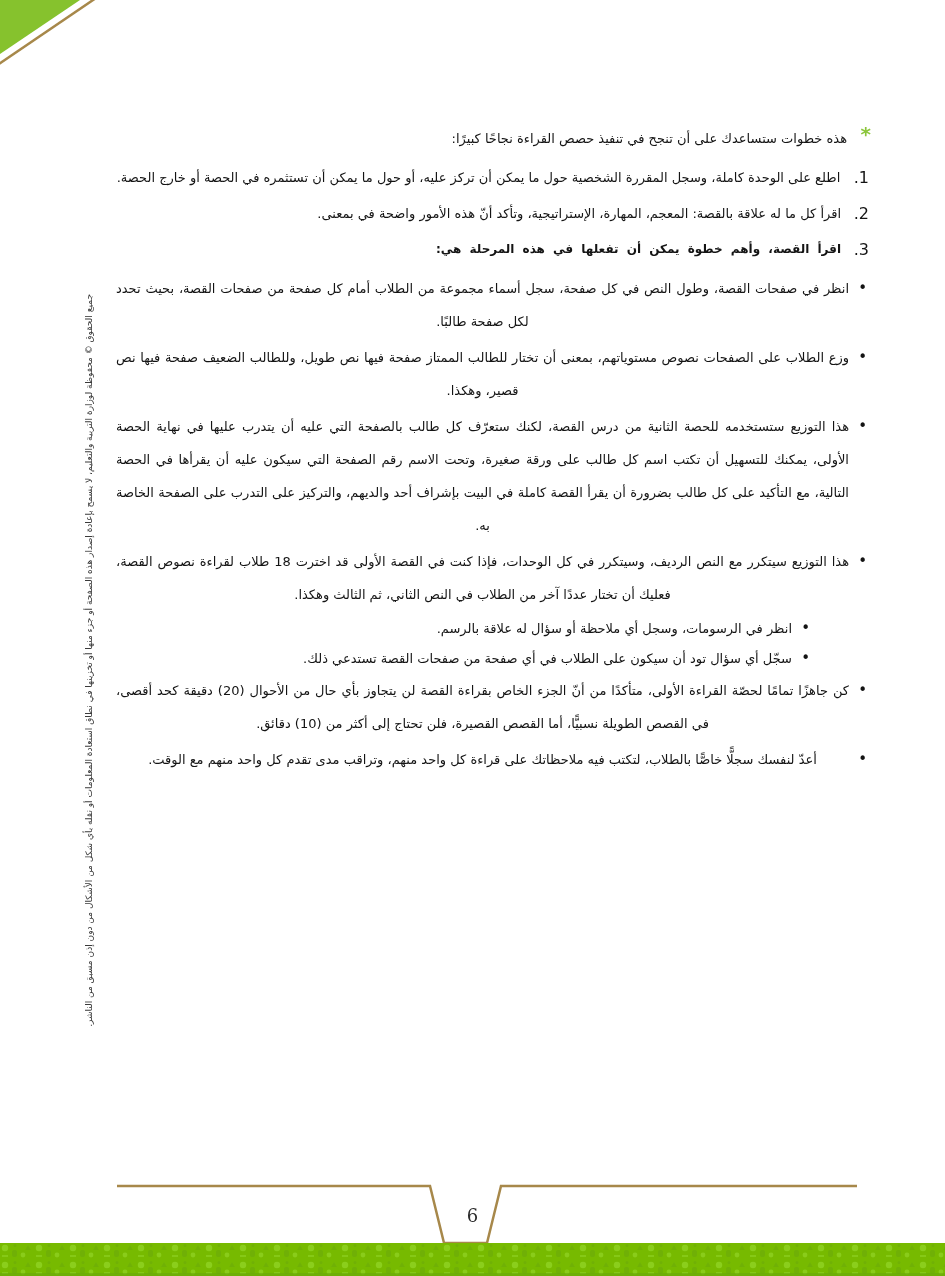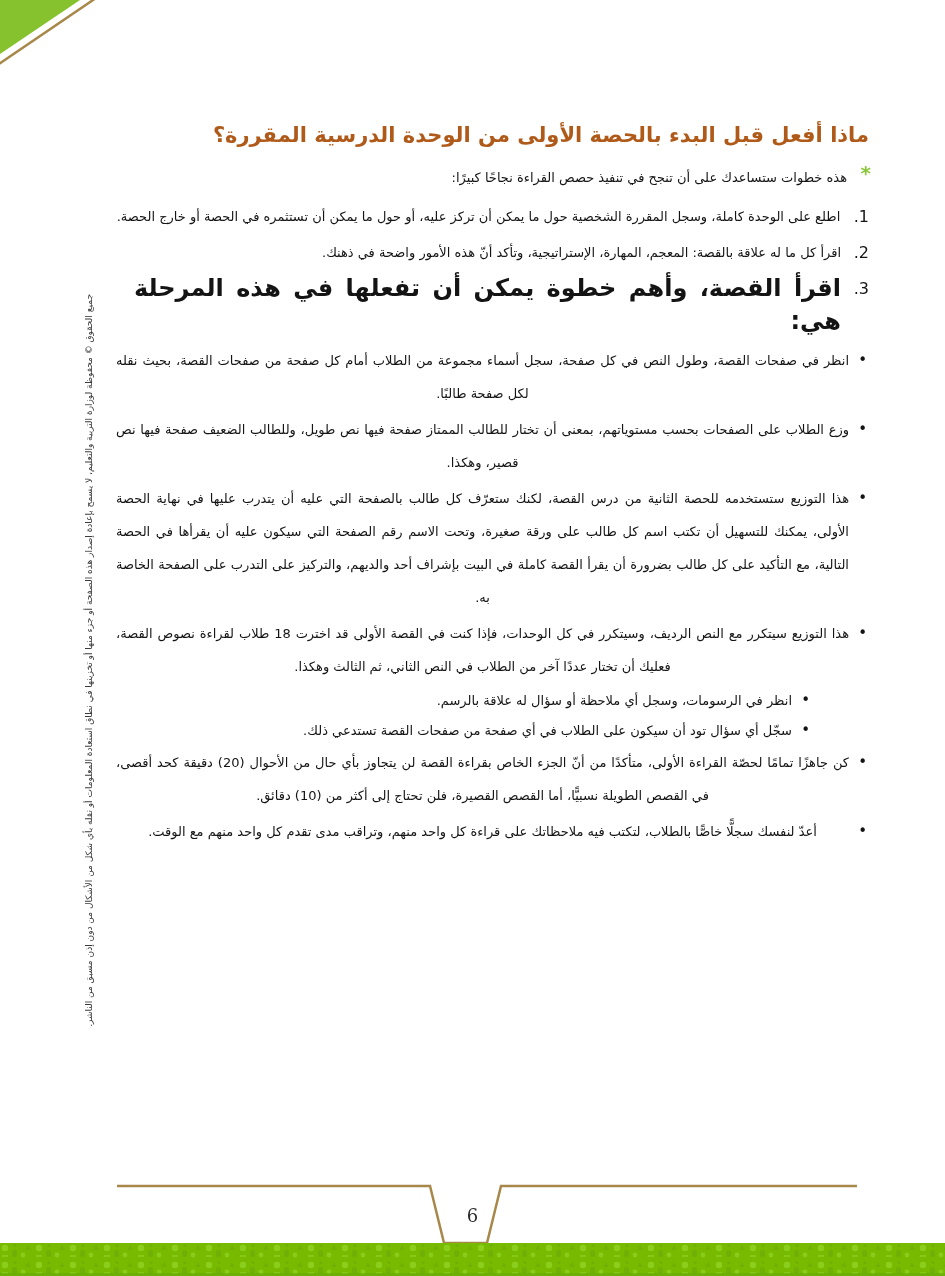--- a/index.html
+++ b/index.html
@@ -24,21 +24,21 @@
     font-size:21px;font-weight:bold;color:#b05a1a;margin:0 0 12px 0;line-height:1.3;
   }
   .intro-row{position:relative;padding-right:22px;margin-bottom:6px;}
   .intro-star{
     position:absolute;right:-2px;top:2px;color:#8cc63c;font-size:20px;font-weight:bold;line-height:1;
   }
   p.t{margin:0;font-size:13px;line-height:33px;text-align:justify;text-align-last:center;}
   p.t.single{text-align:right;text-align-last:right;}
   .num-row{position:relative;padding-right:28px;margin-bottom:3px;}
   .num-marker{position:absolute;right:0;top:0;font-size:16px;line-height:33px;}
-  .bold-step p.t{font-weight:bold;font-size:24px;word-spacing:4px;}
+  .bold-step p.t{font-weight:bold;font-size:12px;word-spacing:4px;}
   .bullets{margin-top:6px;}
   .bullet-row{position:relative;padding-right:20px;margin-bottom:3px;}
   .bullet-row .dot{position:absolute;right:2px;top:0;font-size:15px;line-height:33px;}
   .bullet-row.indented{margin-right:57px;margin-bottom:1px;}
   .bullet-row.indented p.t{line-height:29px;}
   .bullet-row.indented .dot{line-height:29px;}
   
   .footer-rule{position:absolute;left:0;top:1183px;}
   .page-number{
     position:absolute;left:0;top:1205px;width:945px;text-align:center;
@@ -53,52 +53,51 @@
 
   <svg class="corner" width="130" height="90" aria-hidden="true">
     <polygon points="0,0 80,0 0,54" fill="#86c22d"></polygon>
     <line x1="96" y1="-2" x2="-4" y2="66" stroke="#a7884a" stroke-width="2.5"></line>
   </svg>
 
   <div class="sidebar-copyright">جميع الحقوق © محفوظة لوزارة التربية والتعليم، لا يسمح بإعادة إصدار هذه الصفحة أو جزء منها أو تخزينها في نطاق استعادة المعلومات أو نقله بأي شكل من الأشكال من دون إذن مسبق من الناشر.</div>
 
   <div class="content">
 
-    <h1 class="title">ماذا أفعل قبل البدء بالحصة الأولى من الوحدة الدرسية المقررة؟</h1>
 
     <div class="intro-row">
       <span class="intro-star">*</span>
       <p class="t single">هذه خطوات ستساعدك على أن تنجح في تنفيذ حصص القراءة نجاحًا كبيرًا:</p>
     </div>
 
     <div class="num-row">
       <span class="num-marker">1.</span>
       <p class="t">اطلع على الوحدة كاملة، وسجل المقررة الشخصية حول ما يمكن أن تركز عليه، أو حول ما يمكن أن تستثمره في الحصة أو خارج الحصة.</p>
     </div>
 
     <div class="num-row">
       <span class="num-marker">2.</span>
-      <p class="t single">اقرأ كل ما له علاقة بالقصة: المعجم، المهارة، الإستراتيجية، وتأكد أنّ هذه الأمور واضحة في ذهنك.</p>
+      <p class="t single">اقرأ كل ما له علاقة بالقصة: المعجم، المهارة، الإستراتيجية، وتأكد أنّ هذه الأمور واضحة في بمعنى.</p>
     </div>
 
     <div class="num-row bold-step">
       <span class="num-marker">3.</span>
       <p class="t single">اقرأ القصة، وأهم خطوة يمكن أن تفعلها في هذه المرحلة هي:</p>
     </div>
 
     <div class="bullets">
 
       <div class="bullet-row">
         <span class="dot">•</span>
-        <p class="t">انظر في صفحات القصة، وطول النص في كل صفحة، سجل أسماء مجموعة من الطلاب أمام كل صفحة من صفحات القصة، بحيث نقله لكل صفحة طالبًا.</p>
+        <p class="t">انظر في صفحات القصة، وطول النص في كل صفحة، سجل أسماء مجموعة من الطلاب أمام كل صفحة من صفحات القصة، بحيث تحدد لكل صفحة طالبًا.</p>
       </div>
 
       <div class="bullet-row">
         <span class="dot">•</span>
-        <p class="t">وزع الطلاب على الصفحات بحسب مستوياتهم، بمعنى أن تختار للطالب الممتاز صفحة فيها نص طويل، وللطالب الضعيف صفحة فيها نص قصير، وهكذا.</p>
+        <p class="t">وزع الطلاب على الصفحات نصوص مستوياتهم، بمعنى أن تختار للطالب الممتاز صفحة فيها نص طويل، وللطالب الضعيف صفحة فيها نص قصير، وهكذا.</p>
       </div>
 
       <div class="bullet-row">
         <span class="dot">•</span>
         <p class="t">هذا التوزيع ستستخدمه للحصة الثانية من درس القصة، لكنك ستعرّف كل طالب بالصفحة التي عليه أن يتدرب عليها في نهاية الحصة الأولى، يمكنك للتسهيل أن تكتب اسم كل طالب على ورقة صغيرة، وتحت الاسم رقم الصفحة التي سيكون عليه أن يقرأها في الحصة التالية، مع التأكيد على كل طالب بضرورة أن يقرأ القصة كاملة في البيت بإشراف أحد والديهم، والتركيز على التدرب على الصفحة الخاصة به.</p>
       </div>
 
       <div class="bullet-row">
         <span class="dot">•</span>
         <p class="t">هذا التوزيع سيتكرر مع النص الرديف، وسيتكرر في كل الوحدات، فإذا كنت في القصة الأولى قد اخترت 18 طلاب لقراءة نصوص القصة، فعليك أن تختار عددًا آخر من الطلاب في النص الثاني، ثم الثالث وهكذا.</p>

